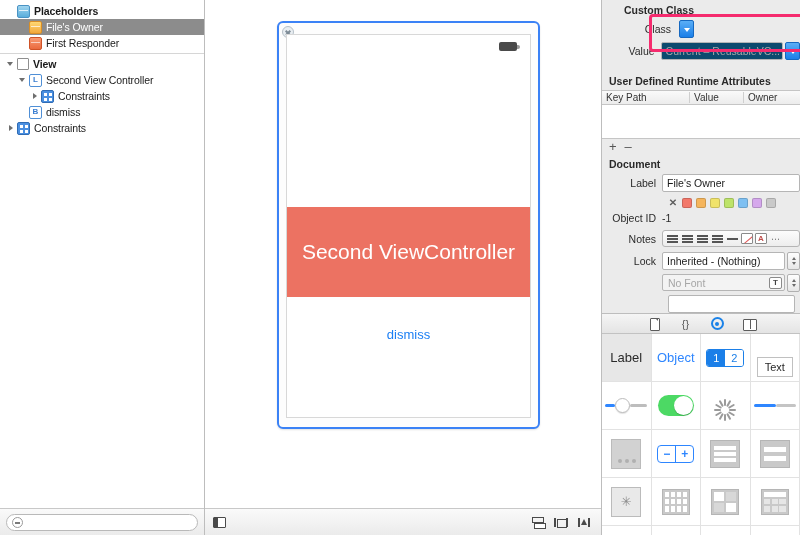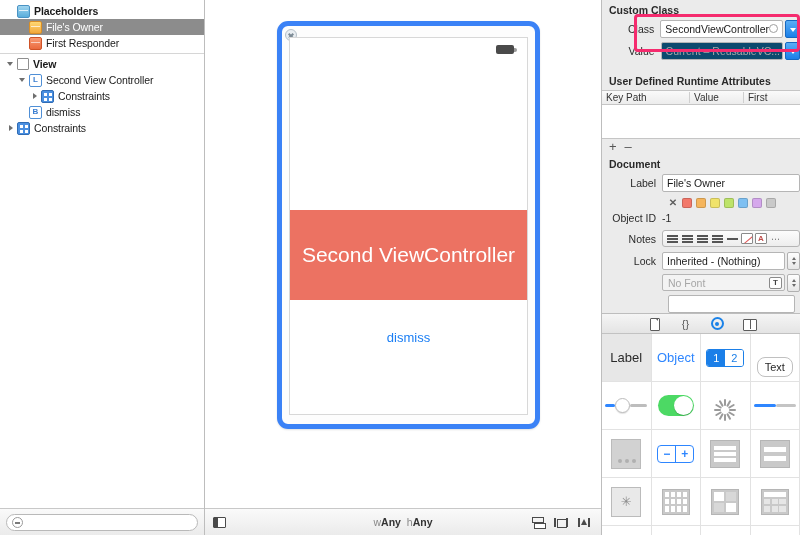--- a/index.html
+++ b/index.html
@@ -127,22 +127,22 @@
   .canvas-pane {
     flex:1; position:relative; background:#ffffff;
     display:flex; flex-direction:column;
   }
   .canvas-area { flex:1; position:relative; background:#ffffff; }
 
   .device {
     position:absolute; left:72px; top:21px;
     width:263px; height:408px;
     background:#fdfdfd;
-    border:5px solid #3b82f6;
-    border-radius:11px;
+    border:2px solid #3b82f6;
+    border-radius:6px;
     box-shadow: 0 1px 2px rgba(0,0,0,.12);
   }
   .device-inner {
     position:absolute; left:7px; top:11px; right:7px; bottom:9px;
     background:#ffffff; border:1px solid #d8d8d8;
   }
   .vc-badge {
     position:absolute; left:3px; top:3px; width:12px; height:12px;
     border-radius:50%; background:#e9eef2; border:1px solid #b6c0c8;
   }
@@ -225,21 +225,21 @@
     background:#4a4a4a; box-shadow: 10px 0 0 #4a4a4a;
   }
 
   
   .inspector {
     width:199px; height:535px;
     background:#ebebeb;
     border-left:1px solid #bdbdbd;
     display:flex; flex-direction:column;
   }
-  .insp-top { position:relative; }
+  .insp-top { position:relative;margin-left:15px; }
   .sec-head {
     font-size:10.5px; font-weight:bold; color:#2a2a2a;
     padding:4px 0 3px 7px;
     background:#ebebeb;
   }
   .field-row {
     display:flex; align-items:center; height:19px;
     margin-bottom:3px; 
   }
   .f-label {
@@ -405,21 +405,21 @@
   .lib-cell.sel { background:#e7e7e7; }
   .cell-txt { font-size:13px; color:#2a2a2a; }
   .cell-txt.blue { color:#2e86ff; }
   .seg {
     display:flex; border:1px solid #1b7fe8; border-radius:3px; overflow:hidden;
     font-size:11px;
   }
   .seg .a { background:#1b7fe8; color:#fff; padding:2px 6px; }
   .seg .b { background:#fff; color:#1b7fe8; padding:2px 6px; }
   .textfield {
-    border:1px solid #c0c0c0; border-radius:8px; background:#fff;
+    border:1px solid #c0c0c0; border-radius:0; background:#fff;
     font-size:11px; padding:3px 7px; color:#2a2a2a;margin-top:19px;
   }
   .slider-w { width:42px; display:flex; align-items:center; }
   .slider-w .l { height:3px; width:10px; background:#2e86ff; border-radius:2px; }
   .slider-w .knob {
     width:15px; height:15px; border-radius:50%; background:#fff;
     border:1px solid #bdbdbd; box-shadow:0 1px 1px rgba(0,0,0,.12);
   }
   .slider-w .r { height:3px; flex:1; background:#bdbdbd; border-radius:2px; }
   .switch {
@@ -572,43 +572,36 @@
           <div class="dismiss-btn">dismiss</div>
         </div>
       </div>
 
     </div>
 
     <div class="canvas-bottom">
       <div class="cb-left">
         <span class="panel-toggle"></span>
       </div>
-      <div class="cb-center">
-        <span class="pfx">w</span><span class="val">Any</span>&nbsp;&nbsp;<span class="pfx">h</span><span class="val">Any</span>
-      </div>
       <div class="cb-right">
         <span class="mini-ico mi-stack"></span>
         <span class="mini-ico mi-hbar"></span>
         <span class="mini-ico mi-tri"></span>
       </div>
     </div>
   </div>
 
   <div class="inspector">
 
     <div class="insp-top">
       <div class="sec-head">Custom Class</div>
 
       <div class="field-row">
         <div class="f-label">Class</div>
         <div class="f-ctl">
-          <div class="combo">
-            <span class="txt">SecondViewController</span>
-            <span class="clear-circ"></span>
-          </div>
           <span class="drop-btn"></span>
         </div>
       </div>
 
       <div class="field-row">
         <div class="f-label">Value</div>
         <div class="f-ctl">
           <div class="combo disabled">
             <span class="txt">Current – ReusableVC...</span>
           </div>
@@ -619,21 +612,21 @@
       <div class="pink-box"></div>
     </div>
 
     <div class="hr-line"></div>
 
     <div>
       <div class="sec-head">User Defined Runtime Attributes</div>
       <div class="udra-head">
         <div class="udra-c1">Key Path</div>
         <div class="udra-c2">Value</div>
-        <div class="udra-c3">First</div>
+        <div class="udra-c3">Owner</div>
       </div>
       <div class="udra-body"></div>
       <div class="udra-foot">
         <span>+</span>
         <span>–</span>
       </div>
     </div>
 
     <div>
       <div class="sec-head">Document</div>

